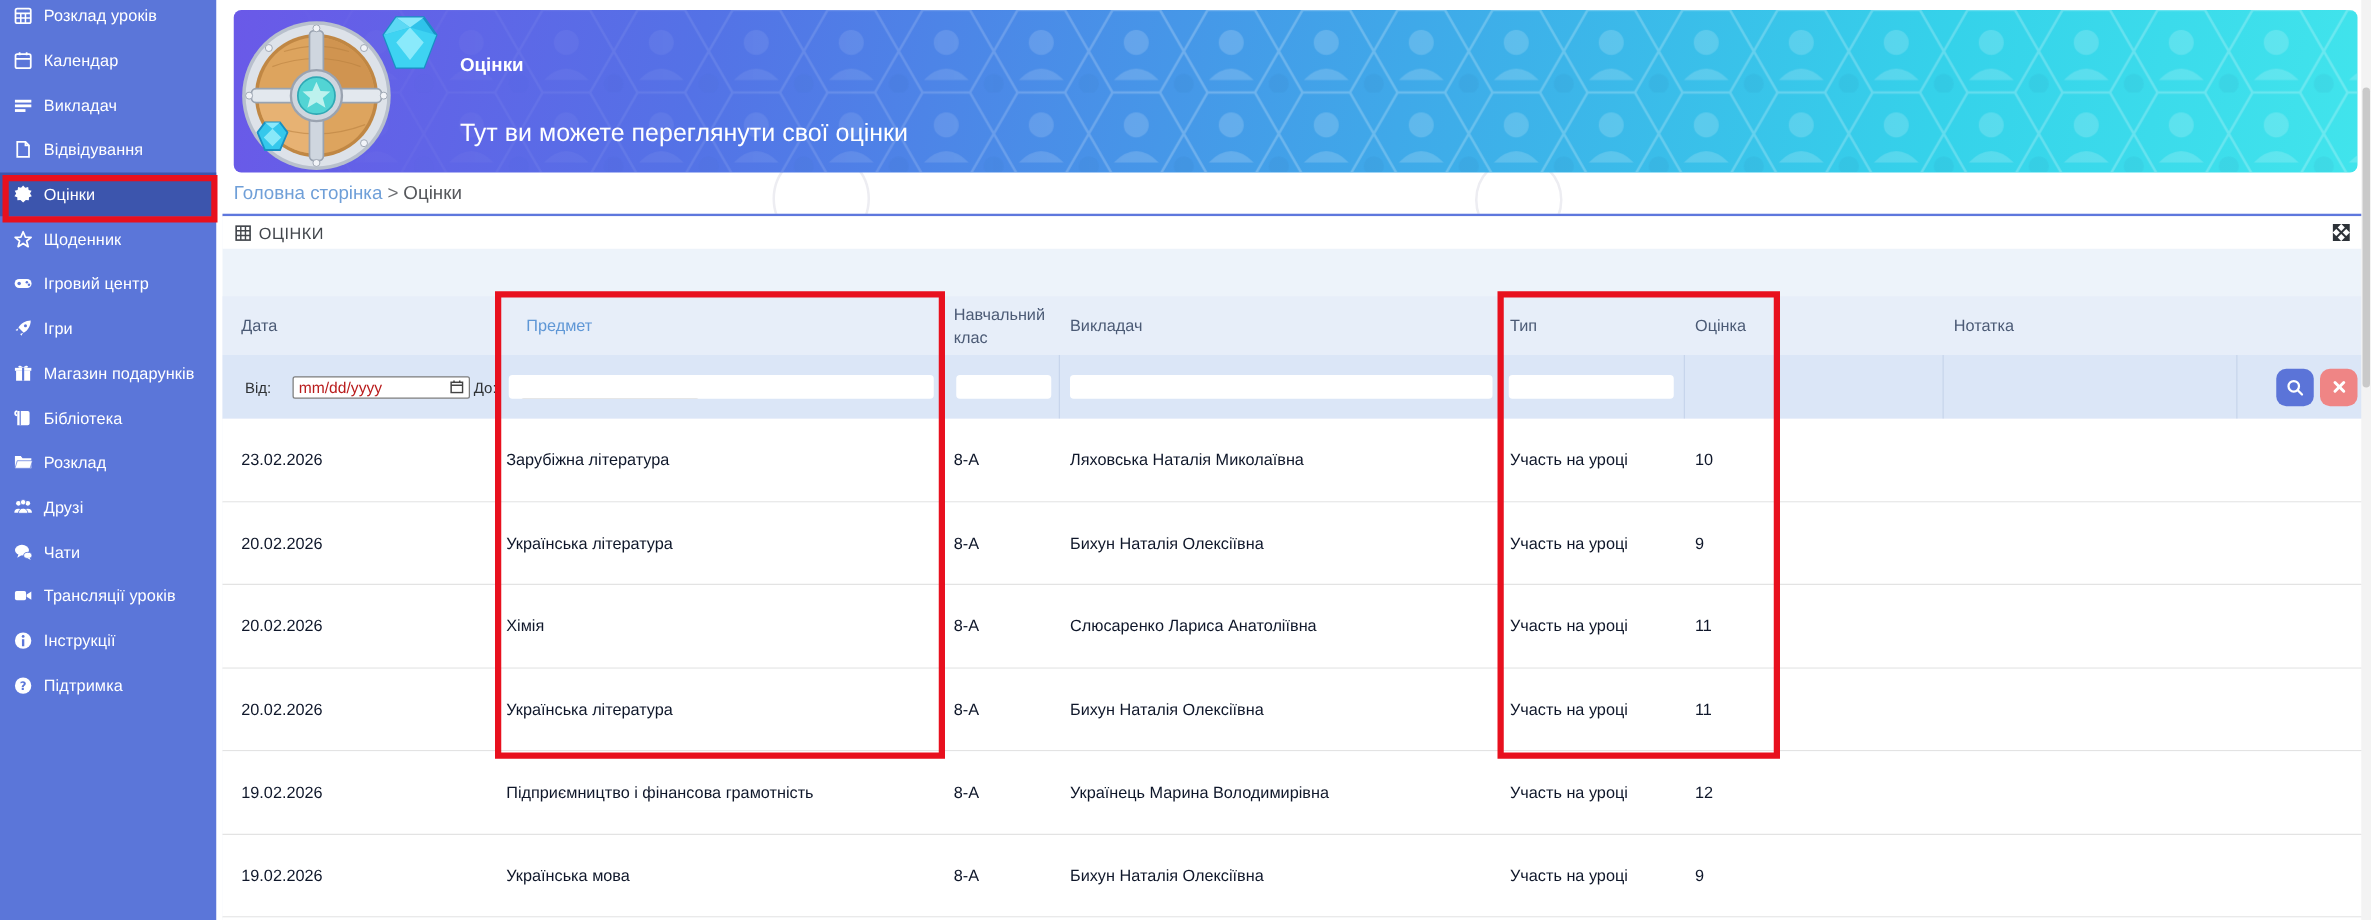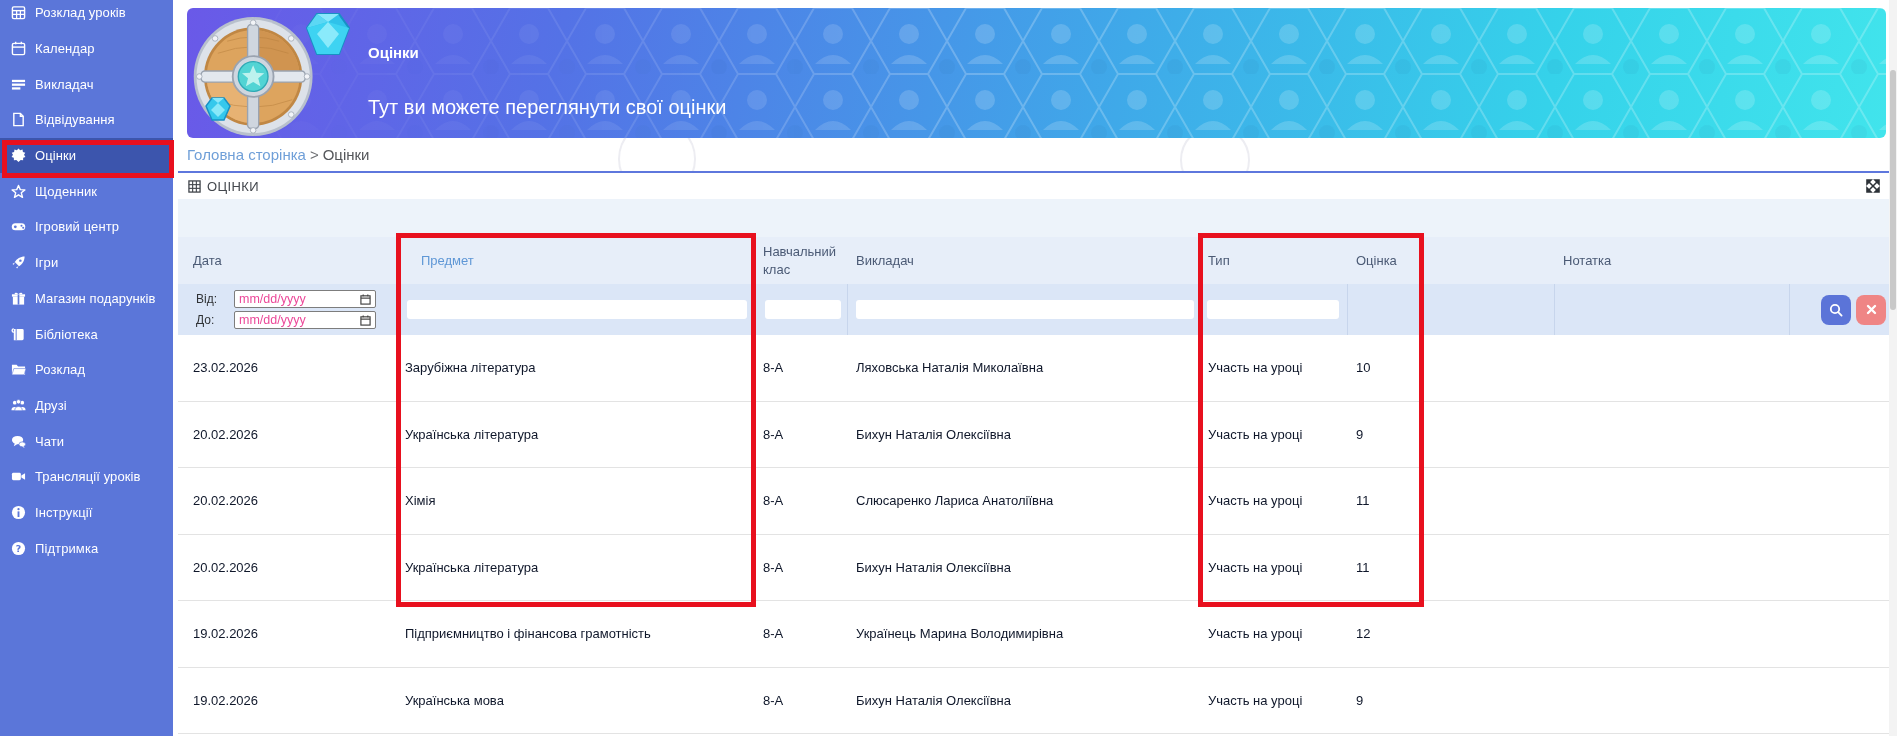--- a/index.html
+++ b/index.html
@@ -47,25 +47,25 @@
   
   .grid-row { display:grid; grid-template-columns:219px 358px 93px 352px 148px 207px 235px 100px; }
   .thead { position:absolute; left:0; top:64px; width:100%; height:47px; background:#e7eef9; }
   .thead .hcell { display:flex; align-items:center; padding-left:8px; font-size:13px; color:#4b5a75; line-height:1.35; cursor:pointer; }
   .thead .hcell.first { padding-left:15px; }
   .thead .hcell.link { color:#5f97d6;margin-left:16px; }
 
   .tfilter { position:absolute; left:0; top:111px; width:100%; height:51px; background:#dbe6f7; }
   .tfilter .fcell { border-right:1px solid #c7d5ec; position:relative; display:flex; align-items:center; }
   .tfilter .fcell:last-child { border-right:none; }
-  .date-lines { width:100%; padding:3px 6px 3px 18px; display:flex; flex-direction:column; gap:3px; }
+  .date-lines { width:100%; padding:3px 6px 3px 18px; display:flex; flex-direction:row; gap:3px; }
   .date-line { display:flex; align-items:center; }
   .date-line label { font-size:12px; color:#2f3235; width:38px; }
   .date-input { width:142px; height:18px; background:#ffffff; border:1px solid #7d7d7d; border-radius:2px;
-                font-size:12.5px; color:#ec4899; padding:0 4px; display:flex; align-items:center; justify-content:space-between;
+                font-size:12.5px; color:#b91c1c; padding:0 4px; display:flex; align-items:center; justify-content:space-between;
                 font-family:"Liberation Sans", sans-serif; cursor:text; }
   .txt-input { height:19px; background:#ffffff; border:none; border-radius:3px; font-size:13px; padding:0 6px;
                font-family:"Liberation Sans", sans-serif; outline:none; }
   .btns { display:flex; gap:5px; margin-left:auto; padding-right:4px; }
   .btn { width:30px; height:30px; border:none; border-radius:8px; display:flex; align-items:center; justify-content:center; cursor:pointer; }
   .btn-search { background:#5b74d8; }
   .btn-clear { background:#ef8585; }
 
   .tbody { position:absolute; left:0; top:162px; width:100%; }
   .trow { height:66.5px; background:#ffffff; border-bottom:1px solid #e3e3e3; }

